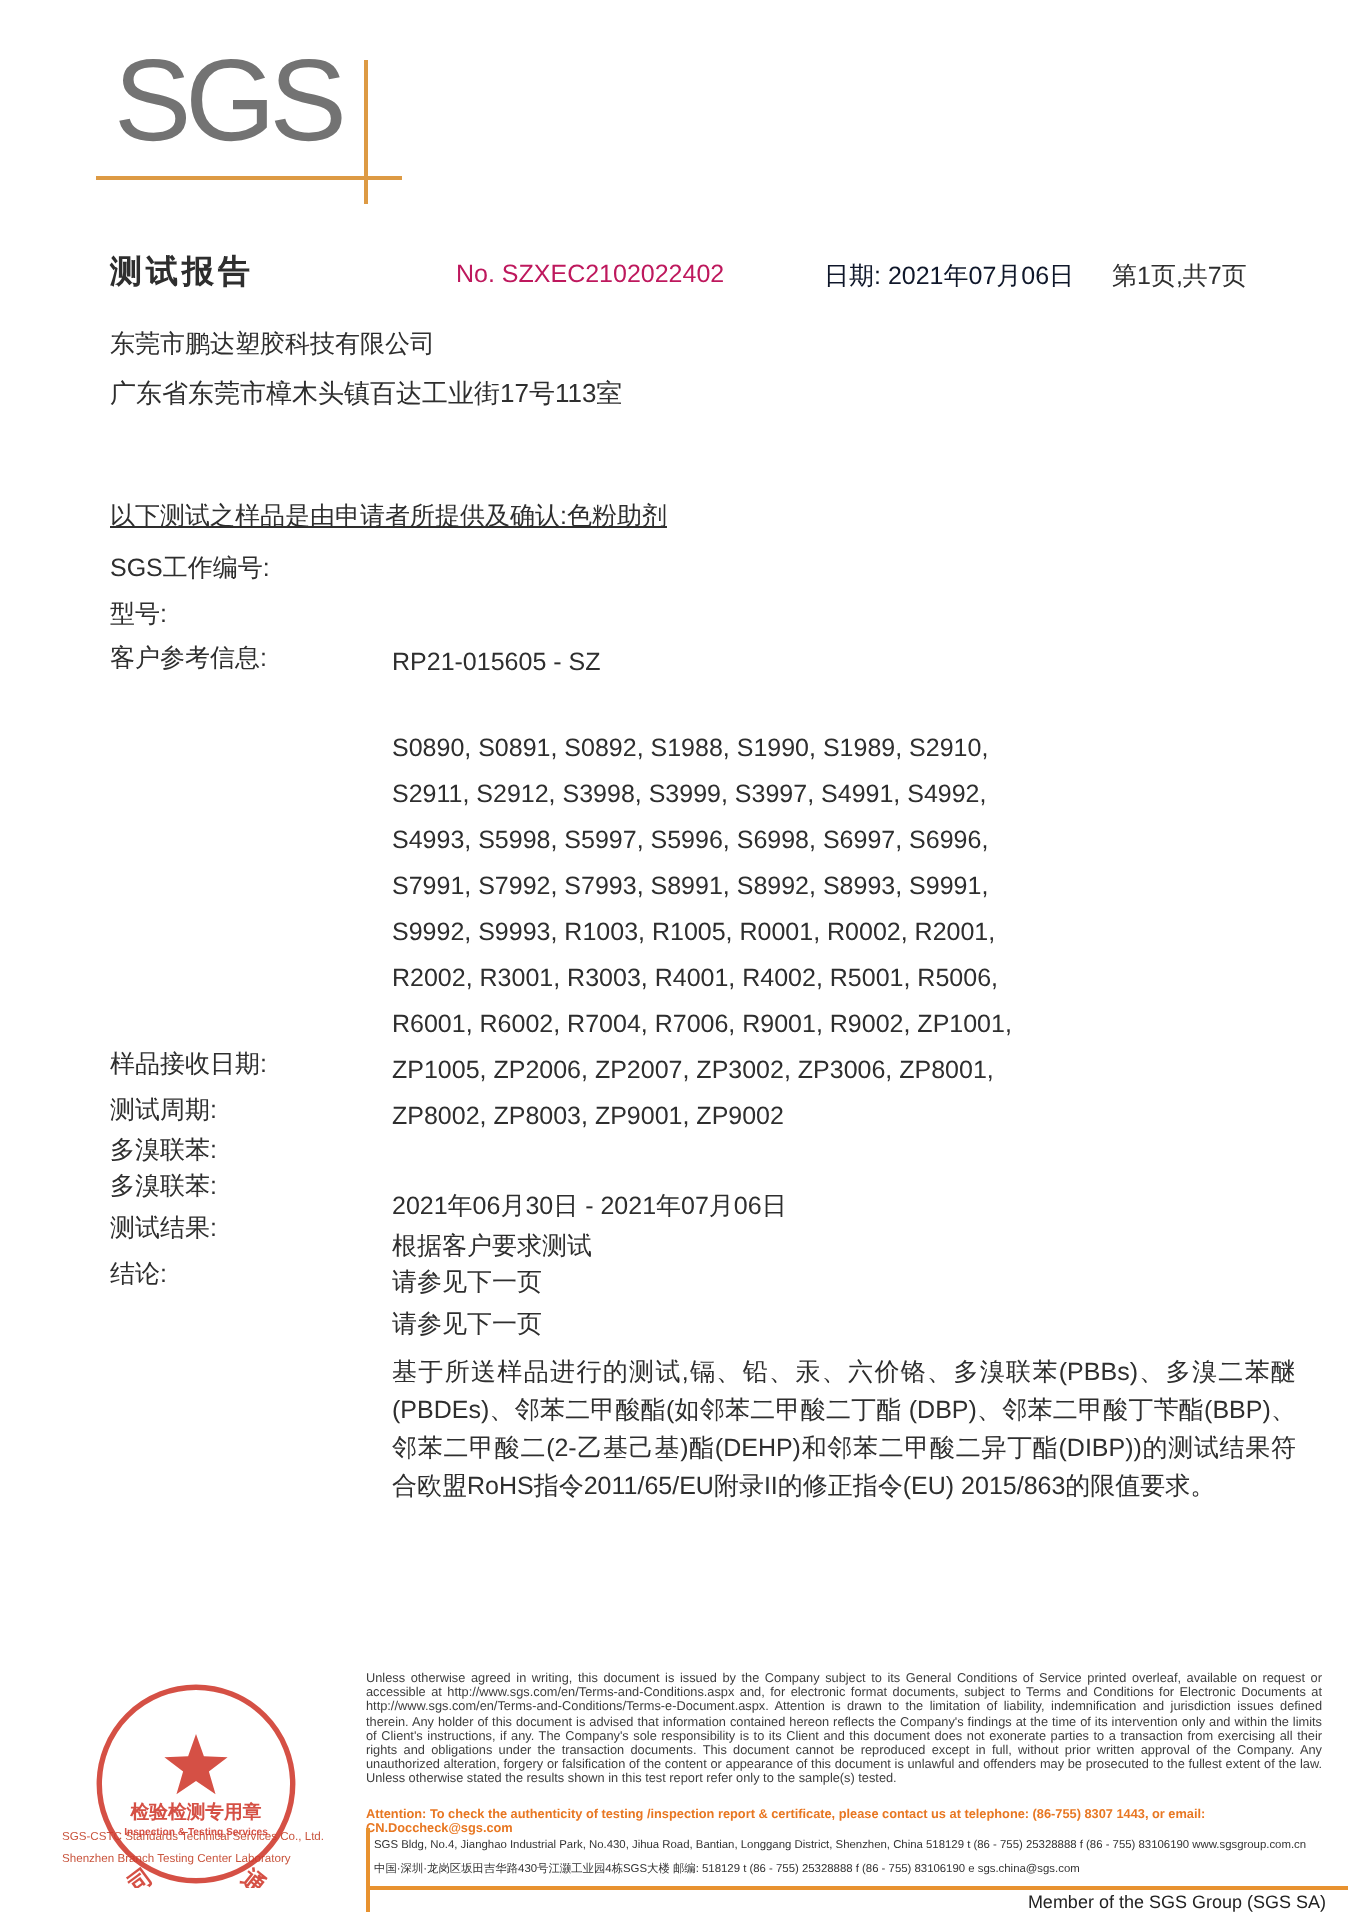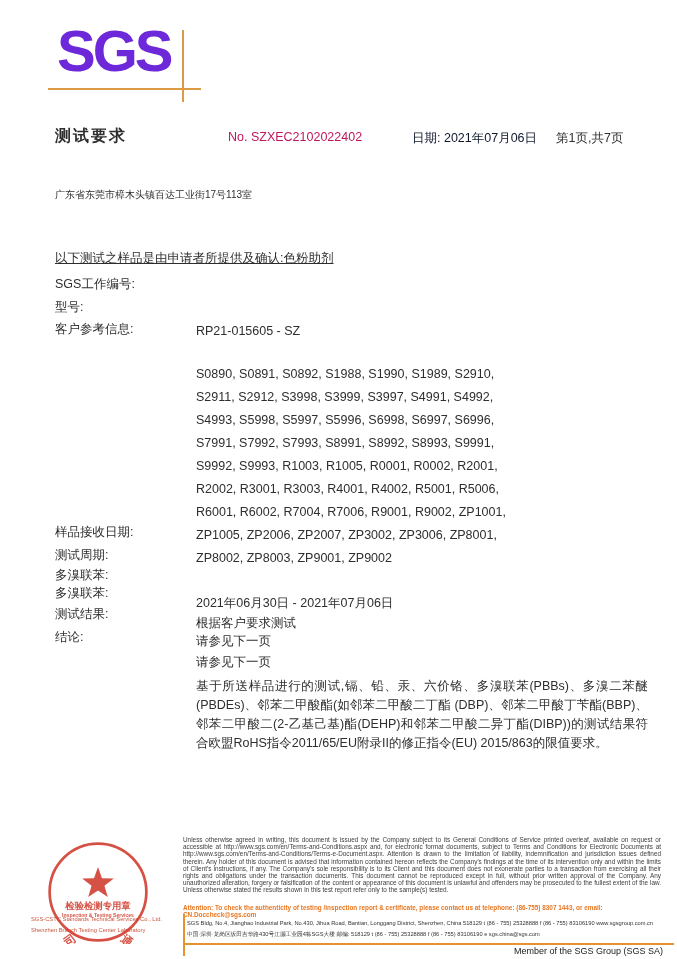--- a/index.html
+++ b/index.html
@@ -2,33 +2,33 @@
 <html><head>
 <meta charset="utf-8">
 <style>
   html,body{margin:0;padding:0;background:#ffffff;}
   .page{
     position:relative;width:677px;height:959px;background:#fff;overflow:hidden;
     font-family:"Liberation Sans","DejaVu Sans",sans-serif;color:#3a3a3a;
   }
   
   .logo-text{
-    position:absolute;left:57px;top:22px;font-size:58px;font-weight:bold;
-    color:#6d28d9;letter-spacing:-3px;line-height:1;
+    position:absolute;left:57px;top:22px;font-size:58px;font-weight:normal;
+    color:#737373;letter-spacing:-3px;line-height:1;
   }
   .logo-hline{position:absolute;left:48px;top:88px;width:153px;height:2px;background:#dd9a44;}
   .logo-vline{position:absolute;left:182px;top:30px;width:2px;height:72px;background:#dd9a44;}
   
   .doc-title{position:absolute;left:55px;top:126px;font-size:16px;font-weight:bold;letter-spacing:2px;color:#2e2e2e;}
   .report-no{position:absolute;left:228px;top:130px;font-size:12.5px;color:#be185d;}
   .report-date{position:absolute;left:412px;top:130px;font-size:12.5px;color:#0f172a;}
   .report-pages{position:absolute;left:556px;top:130px;font-size:12.5px;color:#2e2e2e;}
   
   .company{position:absolute;left:55px;top:164px;font-size:12.5px;color:#2e2e2e;}
-  .company-addr{position:absolute;left:55px;top:188px;font-size:10px;color:#2e2e2e;}
+  .company-addr{position:absolute;left:55px;top:188px;font-size:13px;color:#2e2e2e;}
   .sample-intro{position:absolute;left:55px;top:250px;font-size:12.5px;color:#2e2e2e;text-decoration:underline;}
   
   .lbl{position:absolute;left:55px;font-size:12.5px;color:#2e2e2e;}
   .val{position:absolute;left:196px;width:452px;font-size:12.5px;color:#2e2e2e;margin-top:48px;}
   .val.multiline{white-space:pre-line;line-height:23px;}
   .val.para{line-height:19px;text-align:justify;}
   
   .legal{position:absolute;left:183px;top:836px;width:478px;font-size:6.4px;line-height:7.2px;
          text-align:justify;color:#3d3d3d;}
   .attention{position:absolute;left:183px;top:904px;width:478px;font-size:6.4px;line-height:7.2px;
@@ -44,25 +44,26 @@
 </style>
 </head>
 <body>
 
 <div class="page">
 
   <div class="logo-text">SGS</div>
   <div class="logo-hline"></div>
   <div class="logo-vline"></div>
 
-  <div class="doc-title">测试要求</div>
+  <div class="doc-title">测试报告</div>
   <div class="report-no">No. SZXEC2102022402</div>
   <div class="report-date">日期: 2021年07月06日</div>
   <div class="report-pages">第1页,共7页</div>
 
+  <div class="company">东莞市鹏达塑胶科技有限公司</div>
   <div class="company-addr">广东省东莞市樟木头镇百达工业街17号113室</div>
 
   <div class="sample-intro">以下测试之样品是由申请者所提供及确认:色粉助剂</div>
 
   <div class="lbl" style="top:276px">SGS工作编号:</div>
   <div class="val" style="top:276px">RP21-015605 - SZ</div>
 
   <div class="lbl" style="top:299px">型号:</div>
 
   <div class="lbl" style="top:321px">客户参考信息:</div>

